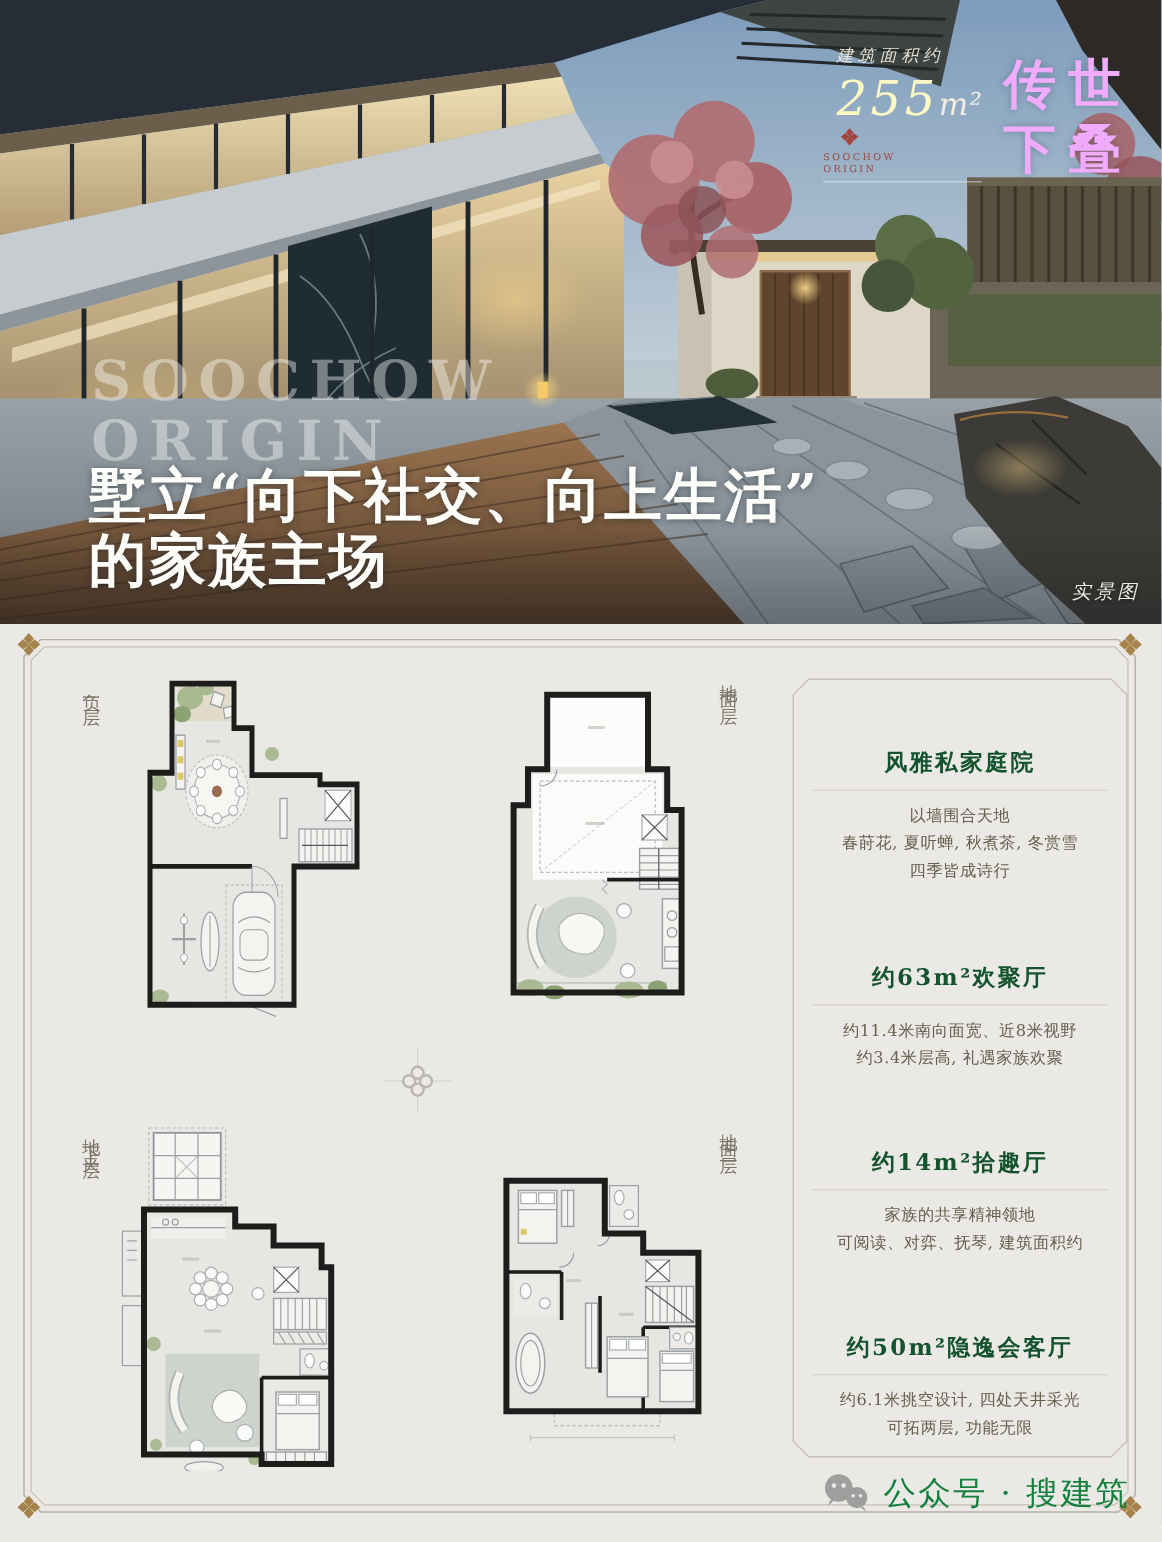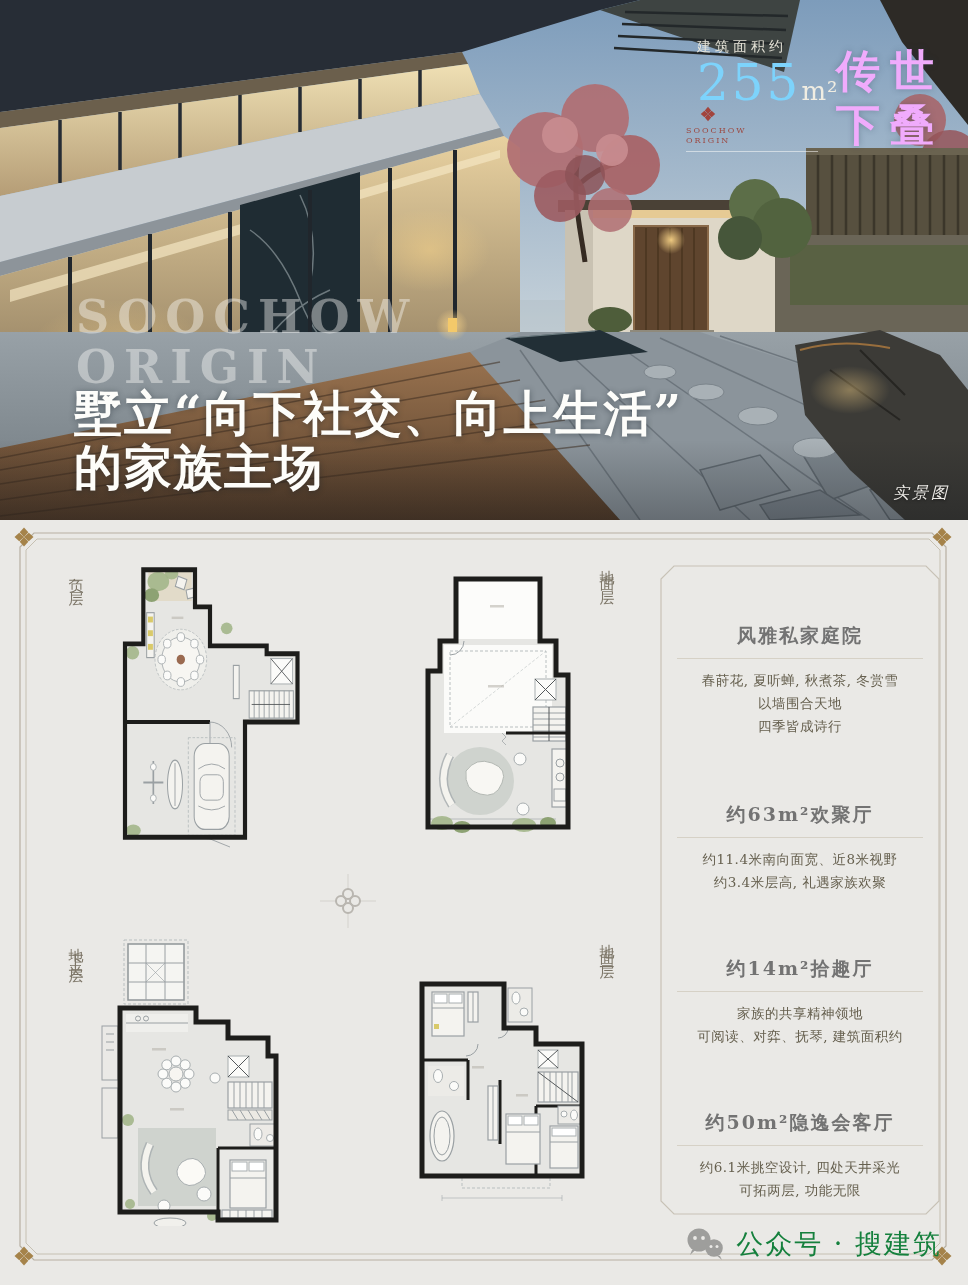--- a/index.html
+++ b/index.html
@@ -1,24 +1,24 @@
 <!DOCTYPE html>
 <html><head>
 <meta charset="utf-8">
 <style>
   html,body{margin:0;padding:0;background:#d8d8d6;}
   .page{position:relative;width:968px;height:1285px;background:#eae9e6;overflow:hidden;
         font-family:"DejaVu Serif","Liberation Serif",serif;margin:0 auto;}
   
   .hero{position:absolute;left:0;top:0;width:968px;height:520px;background:#46525e;}
   .hero-art{position:absolute;left:0;top:0;}
-  .area-block{position:absolute;left:697px;top:38px;color:#ece9dd;}
+  .area-block{position:absolute;left:697px;top:38px;color:#ece9dd;font-style:italic;}
   .area-label{font-size:14px;letter-spacing:4px;opacity:.95;}
   .area-figure{margin-top:2px;letter-spacing:3px;}
-  .area-value{font-size:50px;line-height:50px;color:#7dd3fc;}
+  .area-value{font-size:40px;line-height:50px;color:#fef9c3;}
   .area-unit{font-size:26px;color:#f0ede2;letter-spacing:1px;}
   .product-name{position:absolute;left:836px;top:44px;color:#f0abfc;font-size:44px;line-height:54px;
                 letter-spacing:10px;font-weight:600;text-shadow:0 0 6px rgba(40,60,80,.35);}
   .brand-logo{position:absolute;left:686px;top:106px;width:140px;}
   .brand-emblem{display:block;margin-left:14px;}
   .brand-logo-text{margin-top:4px;font-size:8px;letter-spacing:2px;color:#9c4a43;line-height:10px;}
   .brand-logo-rule{margin-top:5px;width:132px;height:1px;background:rgba(250,250,248,.55);}
   .hero-watermark{position:absolute;left:76px;top:292px;font-size:46px;line-height:50px;letter-spacing:8px;
                   color:rgba(250,250,247,.42);font-weight:600;}
   .headline{position:absolute;left:74px;top:386px;color:#fdfdfa;font-size:48px;line-height:54px;
@@ -30,21 +30,21 @@
   .plan{position:absolute;}
   .plan svg{display:block;width:100%;height:100%;}
   .plan-label{position:absolute;writing-mode:vertical-rl;font-size:15px;letter-spacing:7px;
               color:#7c7567;}
   .center-orn{position:absolute;left:320px;top:874px;}
   
   .info-panel{position:absolute;left:660px;top:565px;width:280px;height:650px;}
   .panel-border{position:absolute;left:0;top:0;}
   .panel-content{position:absolute;left:0;top:0;width:280px;padding-top:58px;text-align:center;}
   .ip-section{margin-bottom:50px;}
-  .ip-title{font-size:19px;font-weight:700;color:#737373;letter-spacing:2px;}
+  .ip-title{font-size:19px;font-weight:700;color:#14532d;letter-spacing:2px;}
   .ip-divider{width:246px;height:1px;background:#d6d1c6;margin:9px auto 10px auto;}
   .ip-line{font-size:13.5px;color:#66604f;line-height:23px;letter-spacing:.5px;}
   
   .footer{position:absolute;right:26px;top:1226px;display:flex;align-items:center;gap:10px;}
   .footer-text{font-size:27px;color:#15803d;letter-spacing:2px;}
   
   .w{fill:none;stroke:#1d1d1b;stroke-width:5;stroke-linecap:square;}
   .f{fill:#e6e6e3;}
   .fur{fill:#f4f3ef;stroke:#9aa0a3;stroke-width:1.2;}
   .thin{fill:none;stroke:#9aa0a3;stroke-width:1;}
@@ -440,22 +440,22 @@
   </svg>
 
   <div class="info-panel">
     <svg class="panel-border" width="280" height="650" viewBox="0 0 280 650">
       <path d="M14,1 H266 L279,14 V636 L266,649 H14 L1,636 V14 Z" fill="none" stroke="#c8c2b6" stroke-width="1.2"></path>
     </svg>
     <div class="panel-content">
       <div class="ip-section">
         <div class="ip-title">风雅私家庭院</div>
         <div class="ip-divider"></div>
+        <div class="ip-line">以墙围合天地</div>
         <div class="ip-line">春莳花, 夏听蝉, 秋煮茶, 冬赏雪</div>
-        <div class="ip-line">以墙围合天地</div>
         <div class="ip-line">四季皆成诗行</div>
       </div>
       <div class="ip-section" style="margin-top:64px;">
         <div class="ip-title">约63m²欢聚厅</div>
         <div class="ip-divider"></div>
         <div class="ip-line">约11.4米南向面宽、近8米视野</div>
         <div class="ip-line">约3.4米层高, 礼遇家族欢聚</div>
       </div>
       <div class="ip-section" style="margin-top:62px;">
         <div class="ip-title">约14m²拾趣厅</div>

